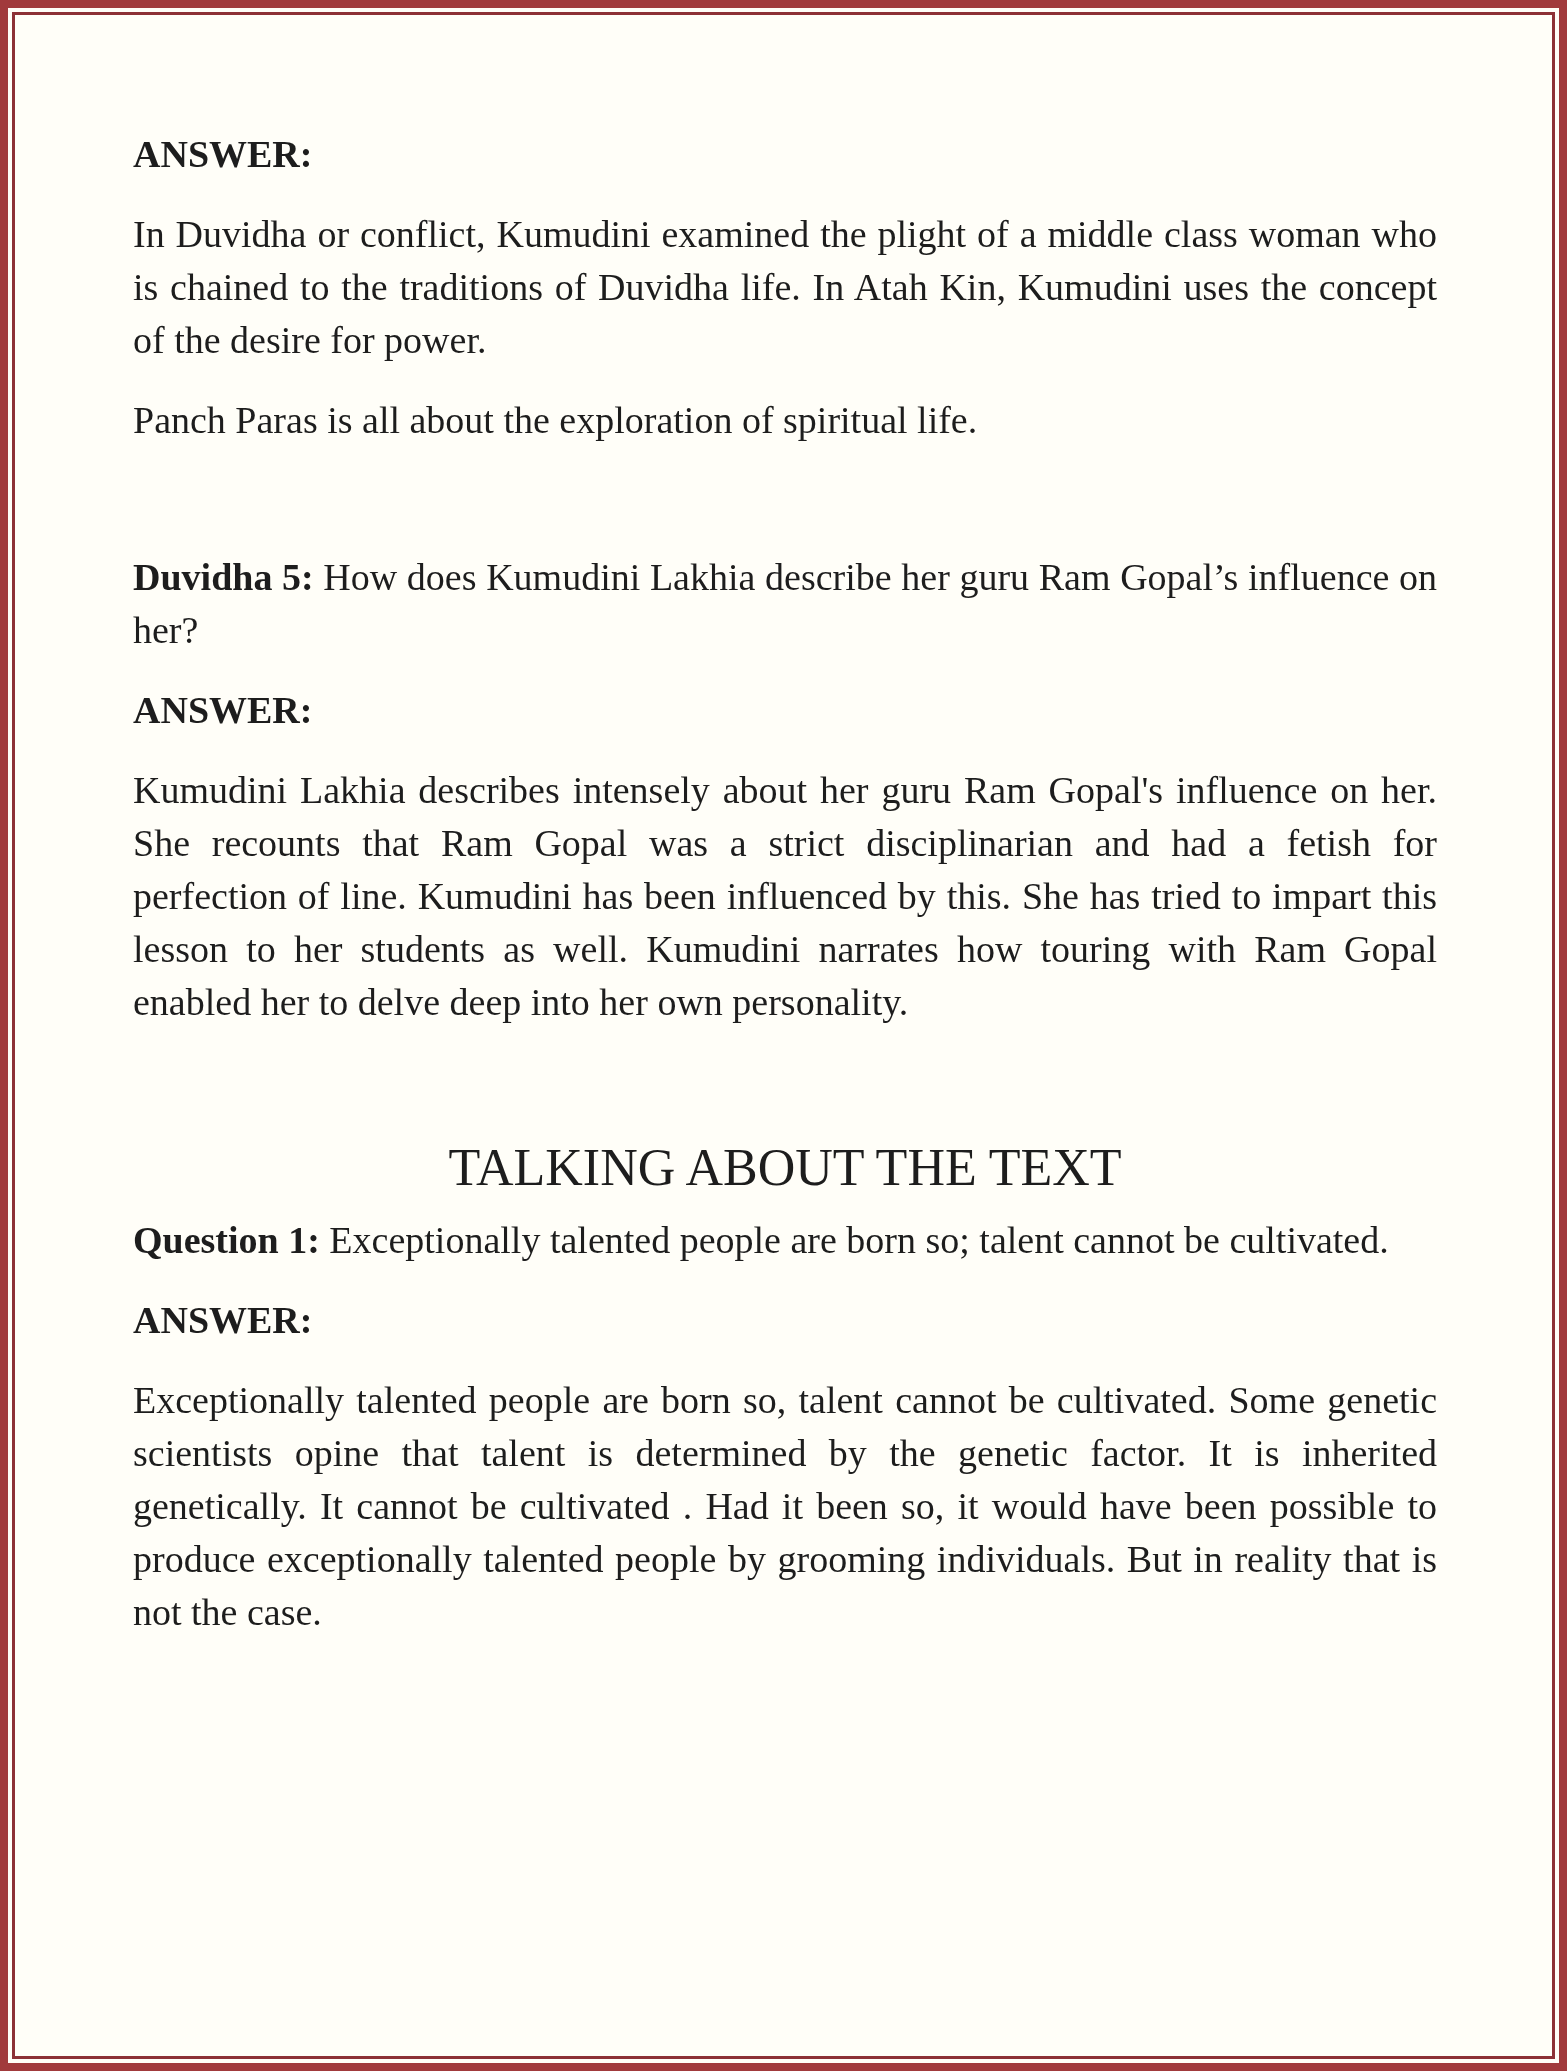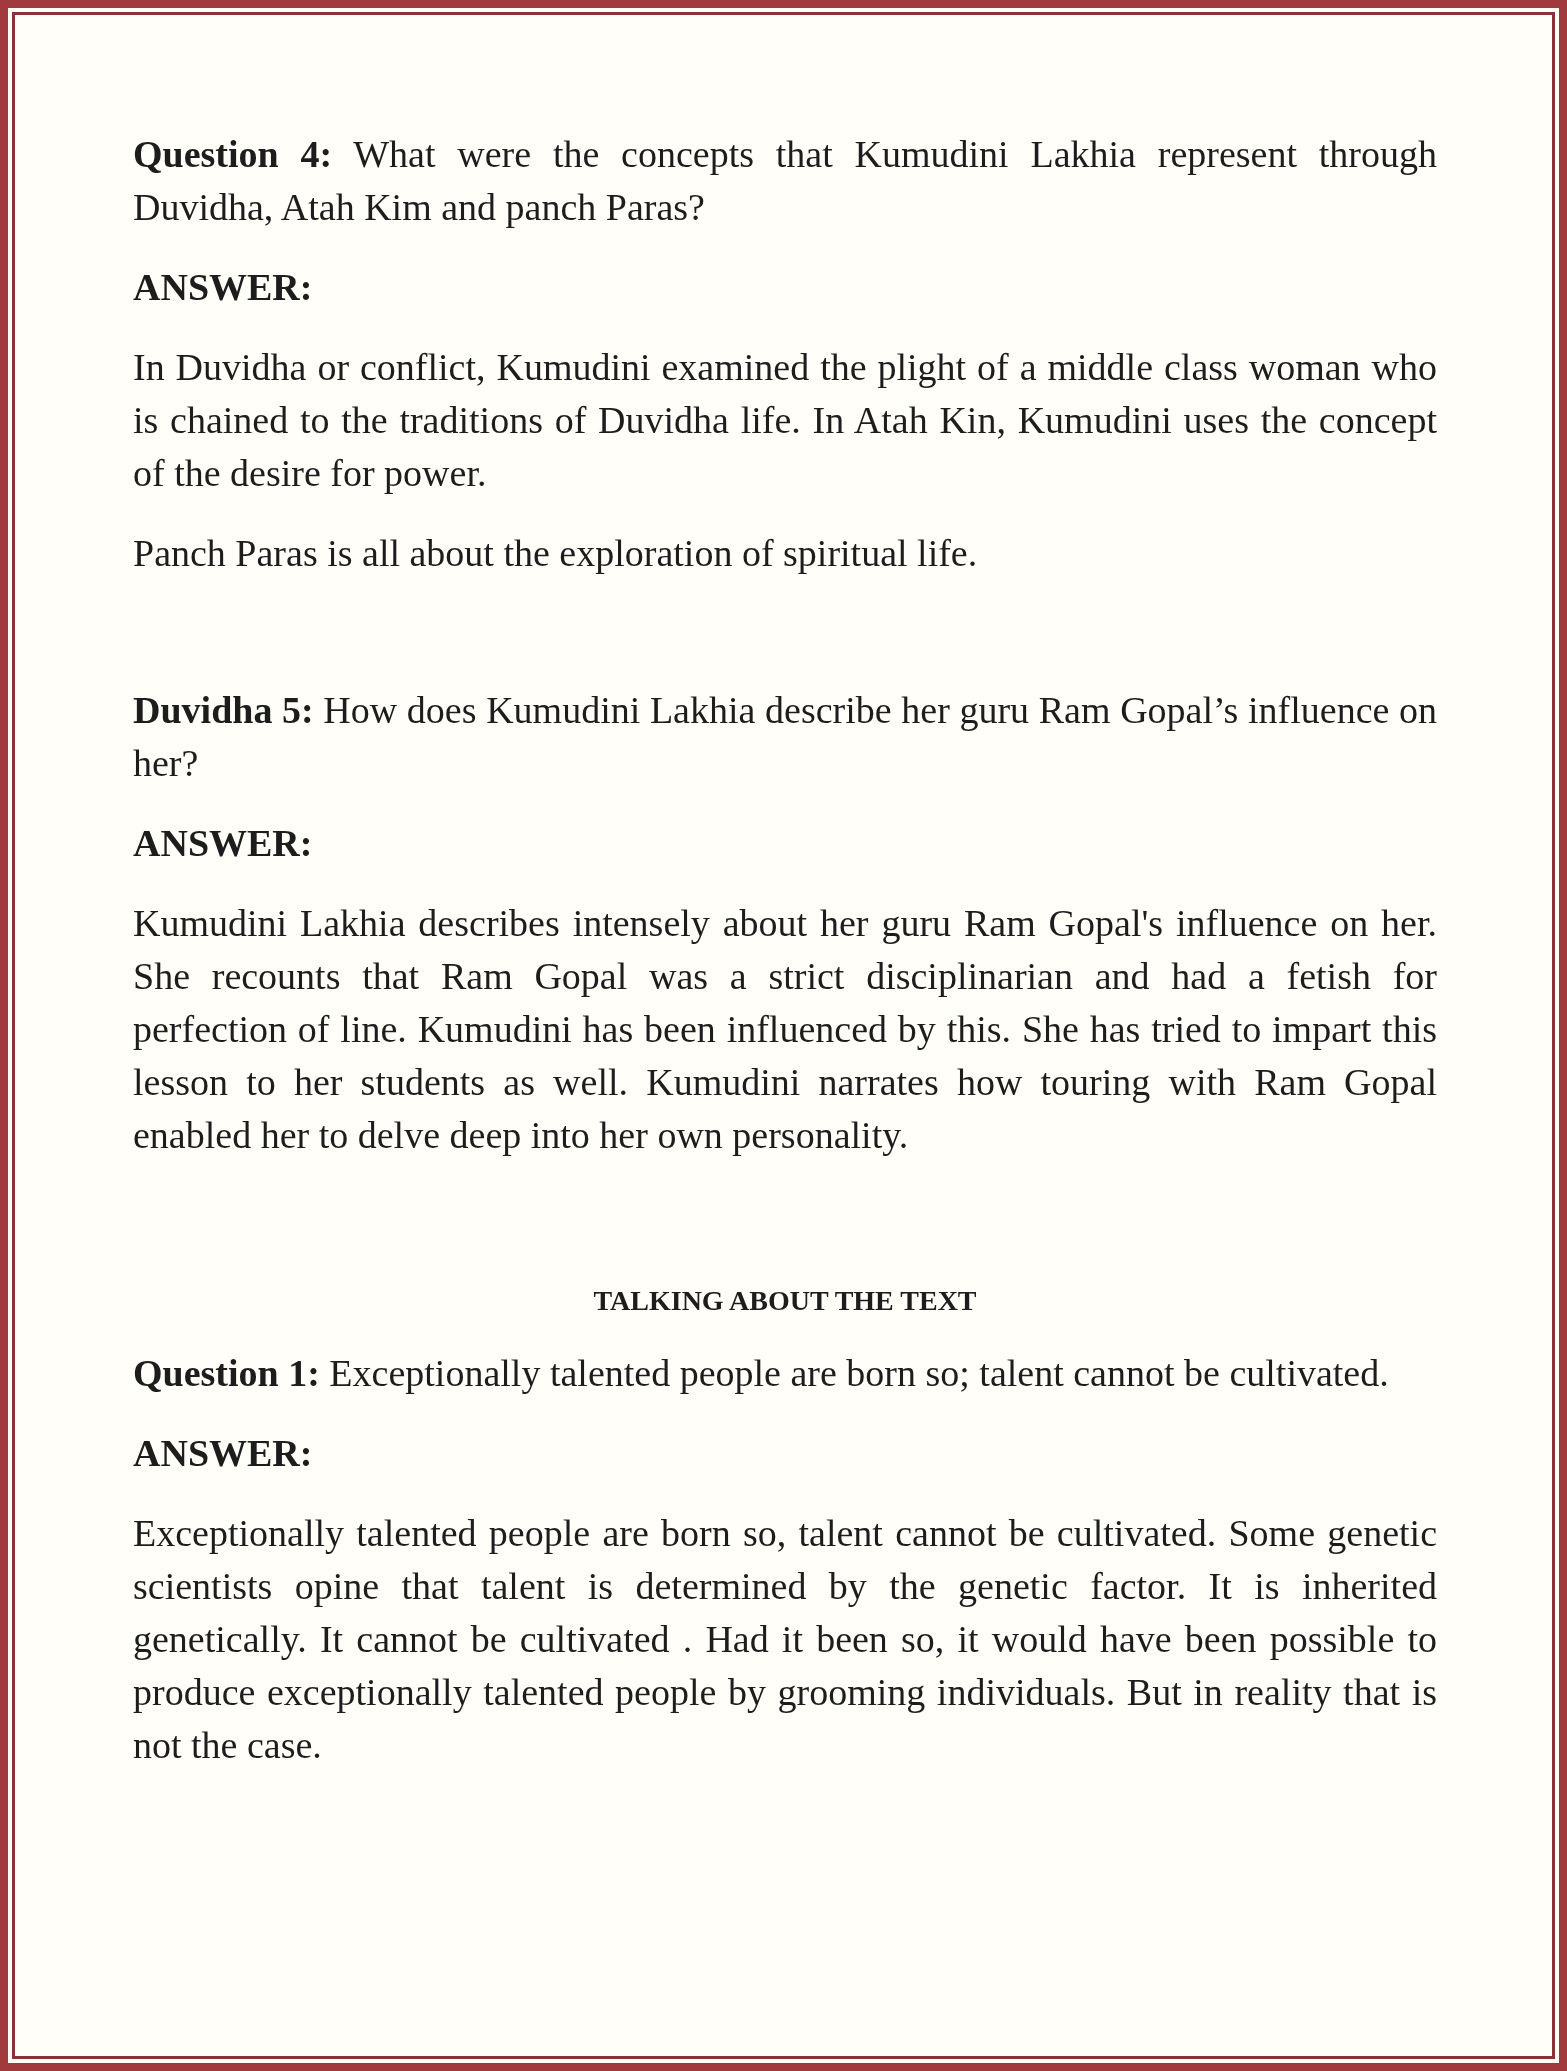--- a/index.html
+++ b/index.html
@@ -40,36 +40,35 @@
   #q4    { margin-bottom: 27px; }
   #ansq4 { margin-bottom: 27px; }
   #a4p1  { margin-bottom: 27px; }
   #a4p2  { margin-bottom: 104px; }
   #q5    { margin-bottom: 27px; }
   #ansq5 { margin-bottom: 27px; }
   #a5    { margin-bottom: 112px; }
   #heading {
     margin: 0 0 20px 0;
     text-align: center;
-    font-weight: bold;
-    font-size: 28px;
+    font-weight: normal;
+    font-size: 52px;
     line-height: 53px;
   }
   #q1    { margin-bottom: 27px; }
   #ansq1 { margin-bottom: 27px; }
   #a1    { margin-bottom: 17px; }
 </style>
 </head>
 <body>
 
 <div class="page">
   <div class="mat">
     <div class="inner">
 
-      <p class="q" id="q4"><b class="bold">Question 4:</b> <span>What were the concepts that Kumudini Lakhia represent through Duvidha, Atah Kim and panch Paras?</span></p>
 
       <p class="ans" id="ansq4"><b class="bold">ANSWER:</b></p>
 
       <p id="a4p1">In Duvidha or conflict, Kumudini examined the plight of a middle class woman who is chained to the traditions of Duvidha life. In Atah Kin, Kumudini uses the concept of the desire for power.</p>
 
       <p id="a4p2">Panch Paras is all about the exploration of spiritual life.</p>
 
       <p class="q" id="q5"><b class="bold">Duvidha 5:</b> <span>How does Kumudini Lakhia describe her guru Ram Gopal’s influence on her?</span></p>
 
       <p class="ans" id="ansq5"><b class="bold">ANSWER:</b></p>

